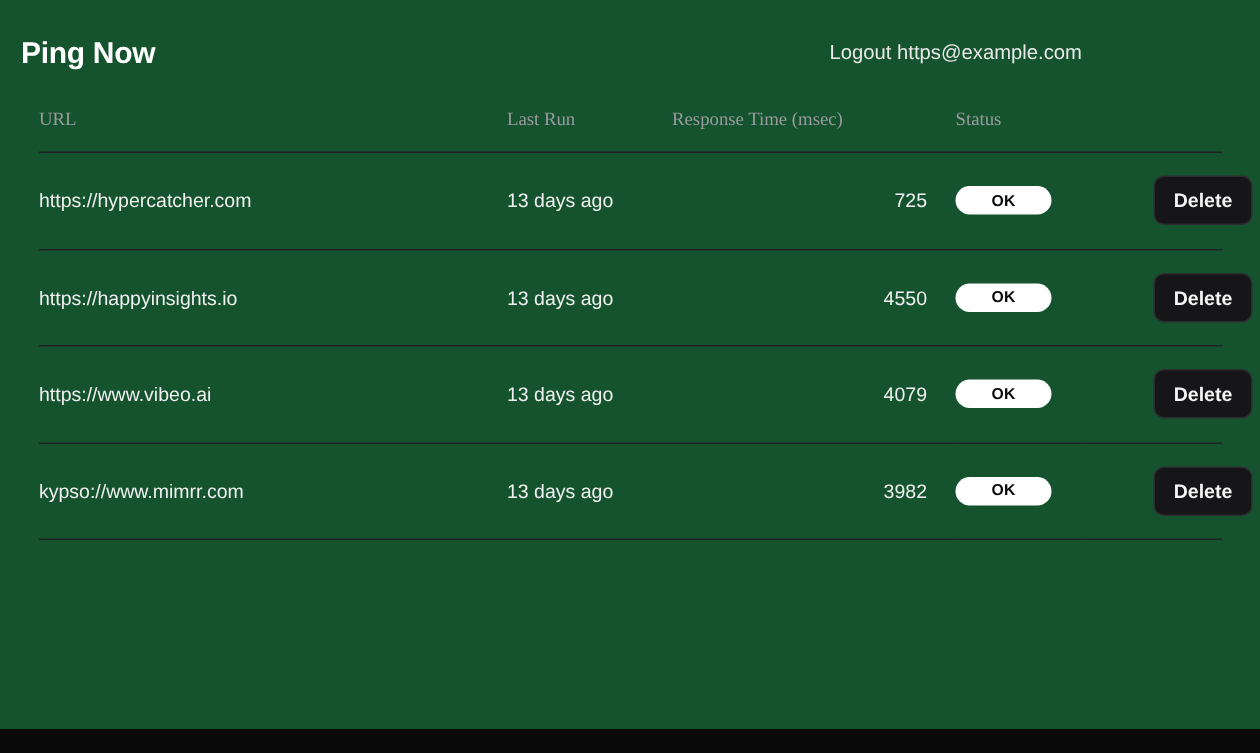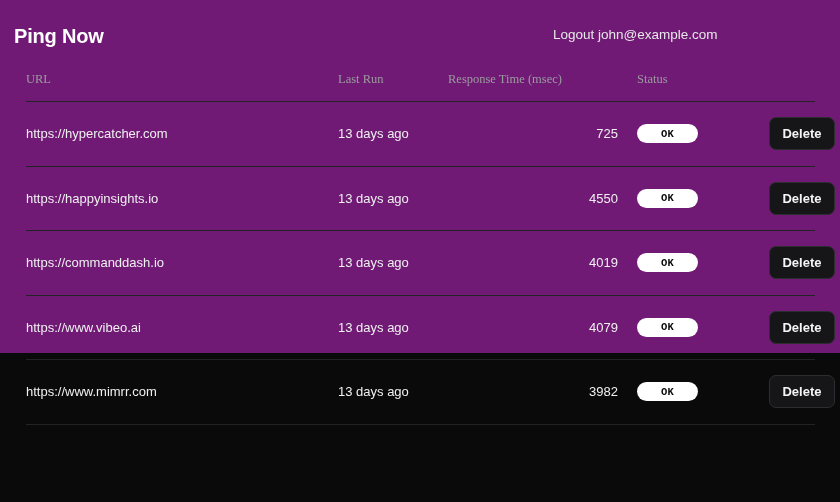--- a/index.html
+++ b/index.html
@@ -12,23 +12,23 @@
 
   body {
     background: #0a0a0b;
     font-family: "Liberation Sans", sans-serif;
     color: #f2f2f2;
     -webkit-font-smoothing: antialiased;
   }
 
   .app {
     width: 840px;
-    height: 353px;
+    height: 486px;
     position: relative;
-    background: #701a75;
+    background: #14532d;
   }
 
   
   .navbar {
     height: 72px;
     display: flex;
     align-items: center;
     padding: 0 14px 0 14px;
     position: relative;
   }
@@ -130,21 +130,20 @@
     height: 19px;
     padding: 0 24px;
     border-radius: 999px;
     background: #ffffff;
     color: #0a0a0b;
     font-size: 10.5px;
     font-weight: bold;
     letter-spacing: 0.2px;
     line-height: 1;
     cursor: default;
-    font-family: Liberation Mono, monospace;
   }
 
   
   .cell-action { text-align: right; }
 
   .btn-delete {
     display: inline-flex;
     align-items: center;
     justify-content: center;
     width: 66px;
@@ -162,21 +161,21 @@
 </style>
 </head>
 <body>
 
 <div class="app">
 
   <div class="navbar">
     <div class="brand">Ping Now</div>
 
 
-    <div class="account">Logout john@example.com</div>
+    <div class="account">Logout https@example.com</div>
   </div>
 
   <div class="table-wrap">
     <table class="table">
       <colgroup>
         <col class="col-url">
         <col class="col-lastrun">
         <col class="col-resp">
         <col class="col-status">
         <col class="col-action">
@@ -199,35 +198,28 @@
             <td class="cell-action"><button class="btn-delete">Delete</button></td>
           </tr>
           <tr>
             <td class="cell-url">https://happyinsights.io</td>
             <td class="cell-lastrun">13 days ago</td>
             <td class="cell-resp">4550</td>
             <td class="cell-status"><span class="badge">OK</span></td>
             <td class="cell-action"><button class="btn-delete">Delete</button></td>
           </tr>
           <tr>
-            <td class="cell-url">https://commanddash.io</td>
-            <td class="cell-lastrun">13 days ago</td>
-            <td class="cell-resp">4019</td>
-            <td class="cell-status"><span class="badge">OK</span></td>
-            <td class="cell-action"><button class="btn-delete">Delete</button></td>
-          </tr>
-          <tr>
             <td class="cell-url">https://www.vibeo.ai</td>
             <td class="cell-lastrun">13 days ago</td>
             <td class="cell-resp">4079</td>
             <td class="cell-status"><span class="badge">OK</span></td>
             <td class="cell-action"><button class="btn-delete">Delete</button></td>
           </tr>
           <tr>
-            <td class="cell-url">https://www.mimrr.com</td>
+            <td class="cell-url">kypso://www.mimrr.com</td>
             <td class="cell-lastrun">13 days ago</td>
             <td class="cell-resp">3982</td>
             <td class="cell-status"><span class="badge">OK</span></td>
             <td class="cell-action"><button class="btn-delete">Delete</button></td>
           </tr>
         </tbody>
     </table>
   </div>
 
 </div>

